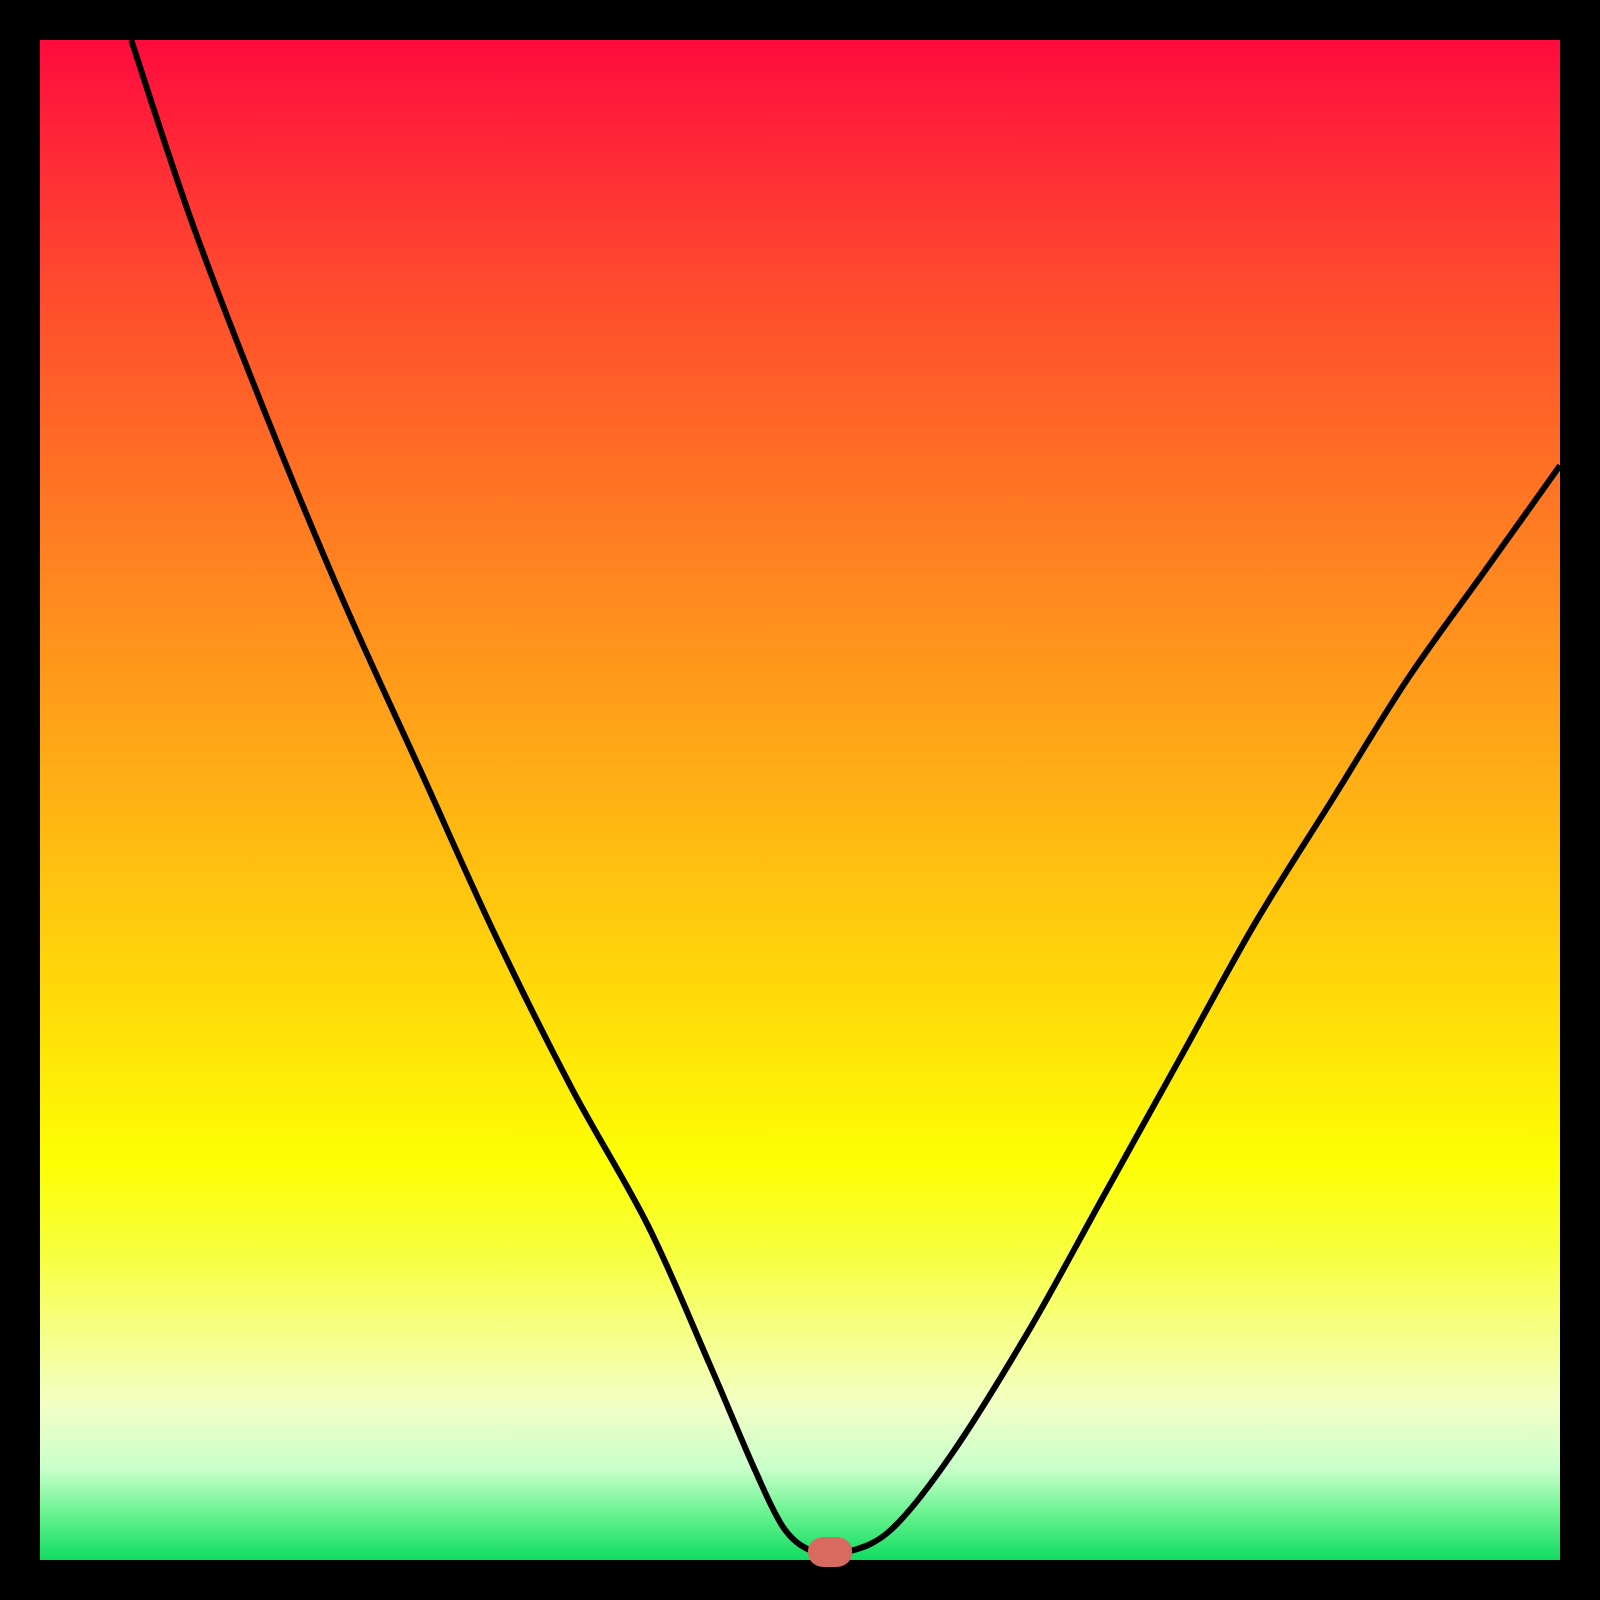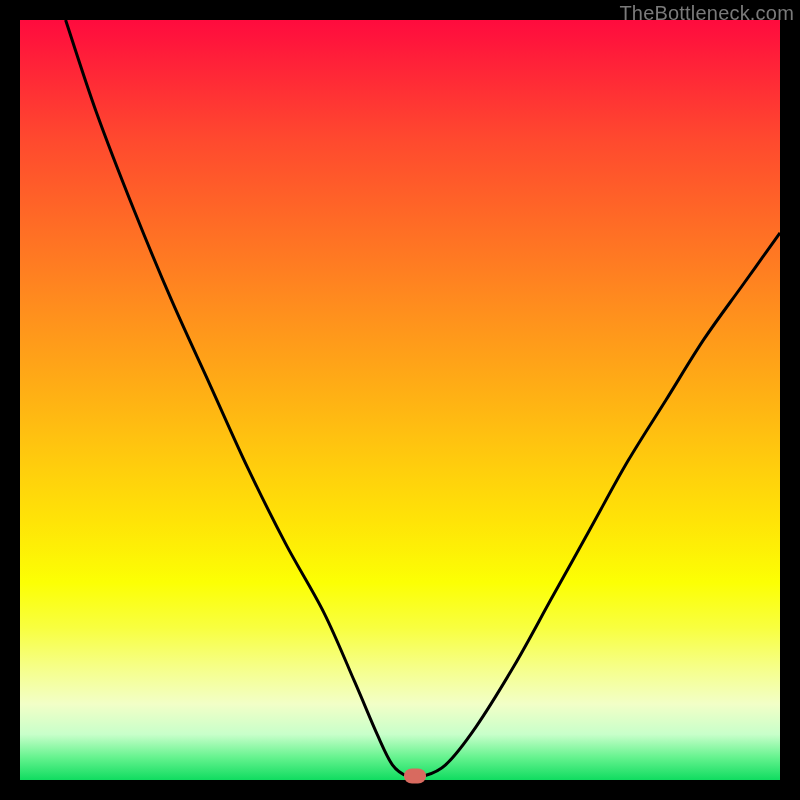--- a/index.html
+++ b/index.html
@@ -65,21 +65,20 @@
     height: 15px;
     background: #d86a5f;
     border-radius: 8px / 7px;
     transform: translate(-50%, -50%);
   }
 </style>
 </head>
 <body>
 
 <div class="frame">
-  <div class="watermark">TheBottleneck.com</div>
 
   <div class="plot-area">
     <svg class="curve" viewBox="0 0 760 760" preserveAspectRatio="none">
       <path fill="none" stroke-width="3" d="M 45.6 0.0 C 50.7 15.2 64.6 59.5 76.0 91.2 C 87.4 122.9 101.3 158.3 114.0 190.0 C 126.7 221.7 139.3 252.1 152.0 281.2 C 164.7 310.3 177.3 336.9 190.0 364.8 C 202.7 392.7 215.3 421.8 228.0 448.4 C 240.7 475.0 253.3 500.3 266.0 524.4 C 278.7 548.5 292.6 570.0 304.0 592.8 C 315.4 615.6 325.5 640.9 334.4 661.2 C 343.3 681.5 350.9 700.5 357.2 714.4 C 363.5 728.3 367.3 737.8 372.4 744.8 C 377.5 751.8 382.5 754.3 387.6 756.2 C 392.7 758.1 396.5 758.1 402.8 756.2 C 409.1 754.3 416.7 753.0 425.6 744.8 C 434.5 736.6 444.6 723.3 456.0 706.8 C 467.4 690.3 481.3 667.5 494.0 646.0 C 506.7 624.5 519.3 600.4 532.0 577.6 C 544.7 554.8 557.3 532.0 570.0 509.2 C 582.7 486.4 595.3 462.3 608.0 440.8 C 620.7 419.3 633.3 400.3 646.0 380.0 C 658.7 359.7 671.3 338.2 684.0 319.2 C 696.7 300.2 709.3 283.7 722.0 266.0 C 734.7 248.3 753.7 221.7 760.0 212.8 " stroke="#000000"></path>
     </svg>
     <div class="marker" style="left: 395.2px; top: 756.2px;"></div>
   </div>
 </div>
 
 </body></html>

